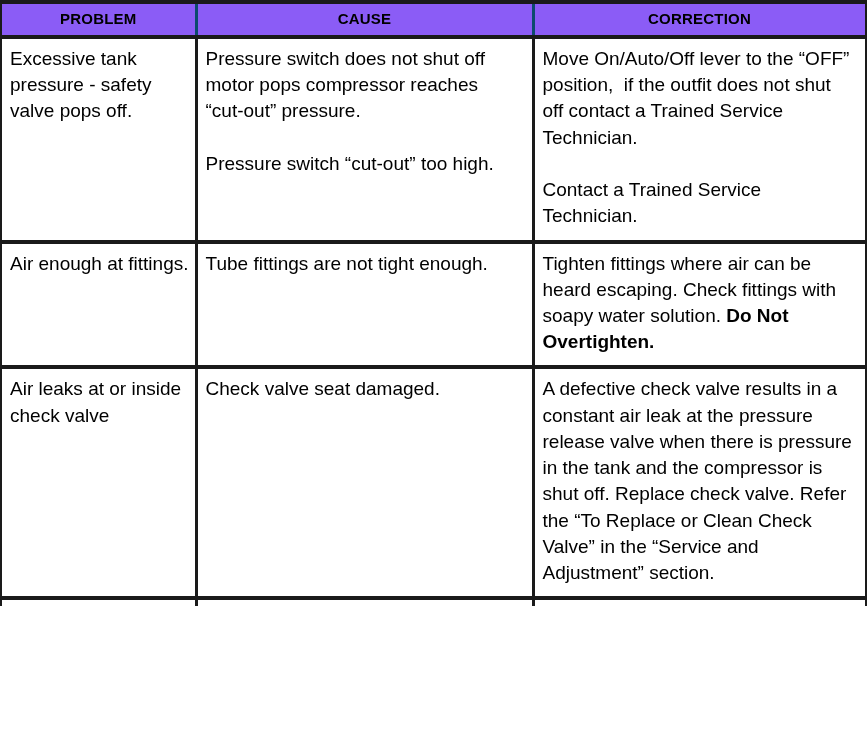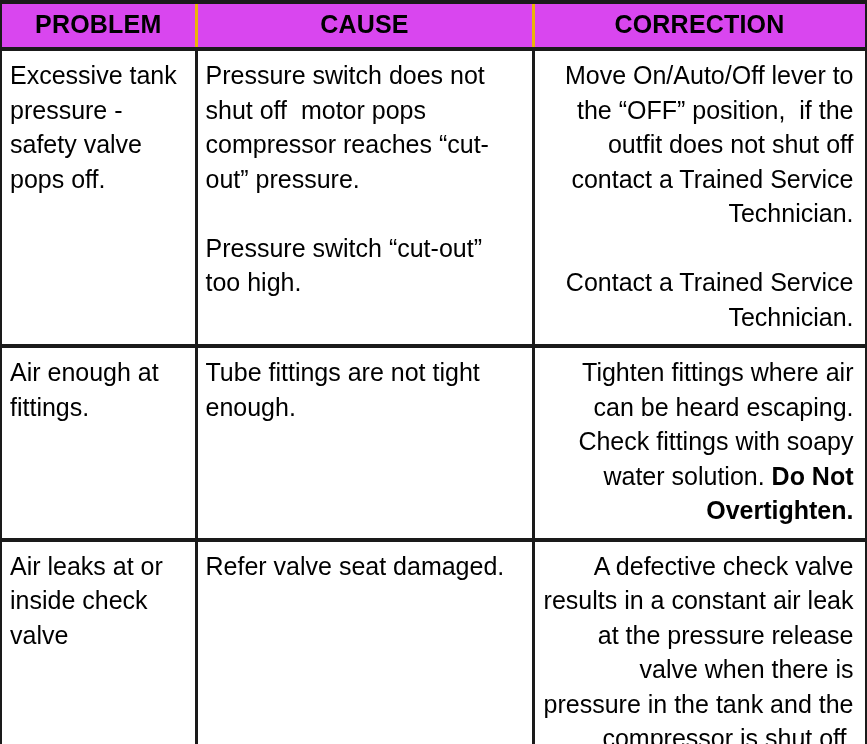--- a/index.html
+++ b/index.html
@@ -32,44 +32,44 @@
   
   table.troubleshooting {
     border-top: 4px solid #1a1a1a;
   }
 
   col.c-problem   { width: 195px; }
   col.c-cause     { width: 337px; }
   col.c-correction{ width: 333px; }
 
   thead th {
-    font-size: 25px;
+    font-size: 15px;
     font-weight: bold;
     text-align: center;
     letter-spacing: 0.2px;
     padding: 6px 0 8px 0;
     border-bottom: 4px solid #1a1a1a;
-    background: #d946ef;
+    background: #8b5cf6;
     vertical-align: middle;
   }
-  thead th.col-sep { border-left: 3px solid #eab308; }
+  thead th.col-sep { border-left: 3px solid #0c4a6e; }
   thead th.edge-left  { border-left: 2px solid #1a1a1a; }
   thead th.edge-right { border-right: 3px solid #1a1a1a; margin-left: 44px; }
 
   tbody td {
-    font-size: 25px;
+    font-size: 19px;
     line-height: 1.38;
     vertical-align: top;
     padding: 7px 11px 10px 8px;
     border-bottom: 4px solid #1a1a1a;
     background: #ffffff;
   }
   tbody td.col-sep { border-left: 3px solid #1a1a1a; }
   tbody td.edge-left  { border-left: 2px solid #1a1a1a; }
-  tbody td.edge-right { border-right: 3px solid #1a1a1a; text-align: right; }
+  tbody td.edge-right { border-right: 3px solid #1a1a1a; }
 
   tbody tr.partial td {
     border-bottom: none;
     height: 6px;
     padding: 0;
   }
 
   .para { margin: 0; white-space: pre-wrap; }
   .para + .para { margin-top: 1.38em; }
   .bold { font-weight: bold; }
@@ -119,21 +119,21 @@
         <td class="col-sep edge-right">
           <p class="para"><span>Tighten fittings where air can be heard escaping. Check fittings with soapy water solution. </span><span class="bold">Do Not Overtighten.</span></p>
         </td>
       </tr>
 
       <tr>
         <td class="edge-left cell-problem">
           <p class="para">Air leaks at or inside check valve</p>
         </td>
         <td class="col-sep">
-          <p class="para">Refer valve seat damaged.</p>
+          <p class="para">Check valve seat damaged.</p>
         </td>
         <td class="col-sep edge-right">
           <p class="para">A defective check valve results in a constant air leak at the pressure release valve when there is pressure in the tank and the compressor is shut off. Replace check valve. Refer the “To Replace or Clean Check Valve” in the “Service and Adjustment” section.</p>
         </td>
       </tr>
 
       <tr class="partial">
         <td class="edge-left"></td>
         <td class="col-sep"></td>
         <td class="col-sep edge-right"></td>

